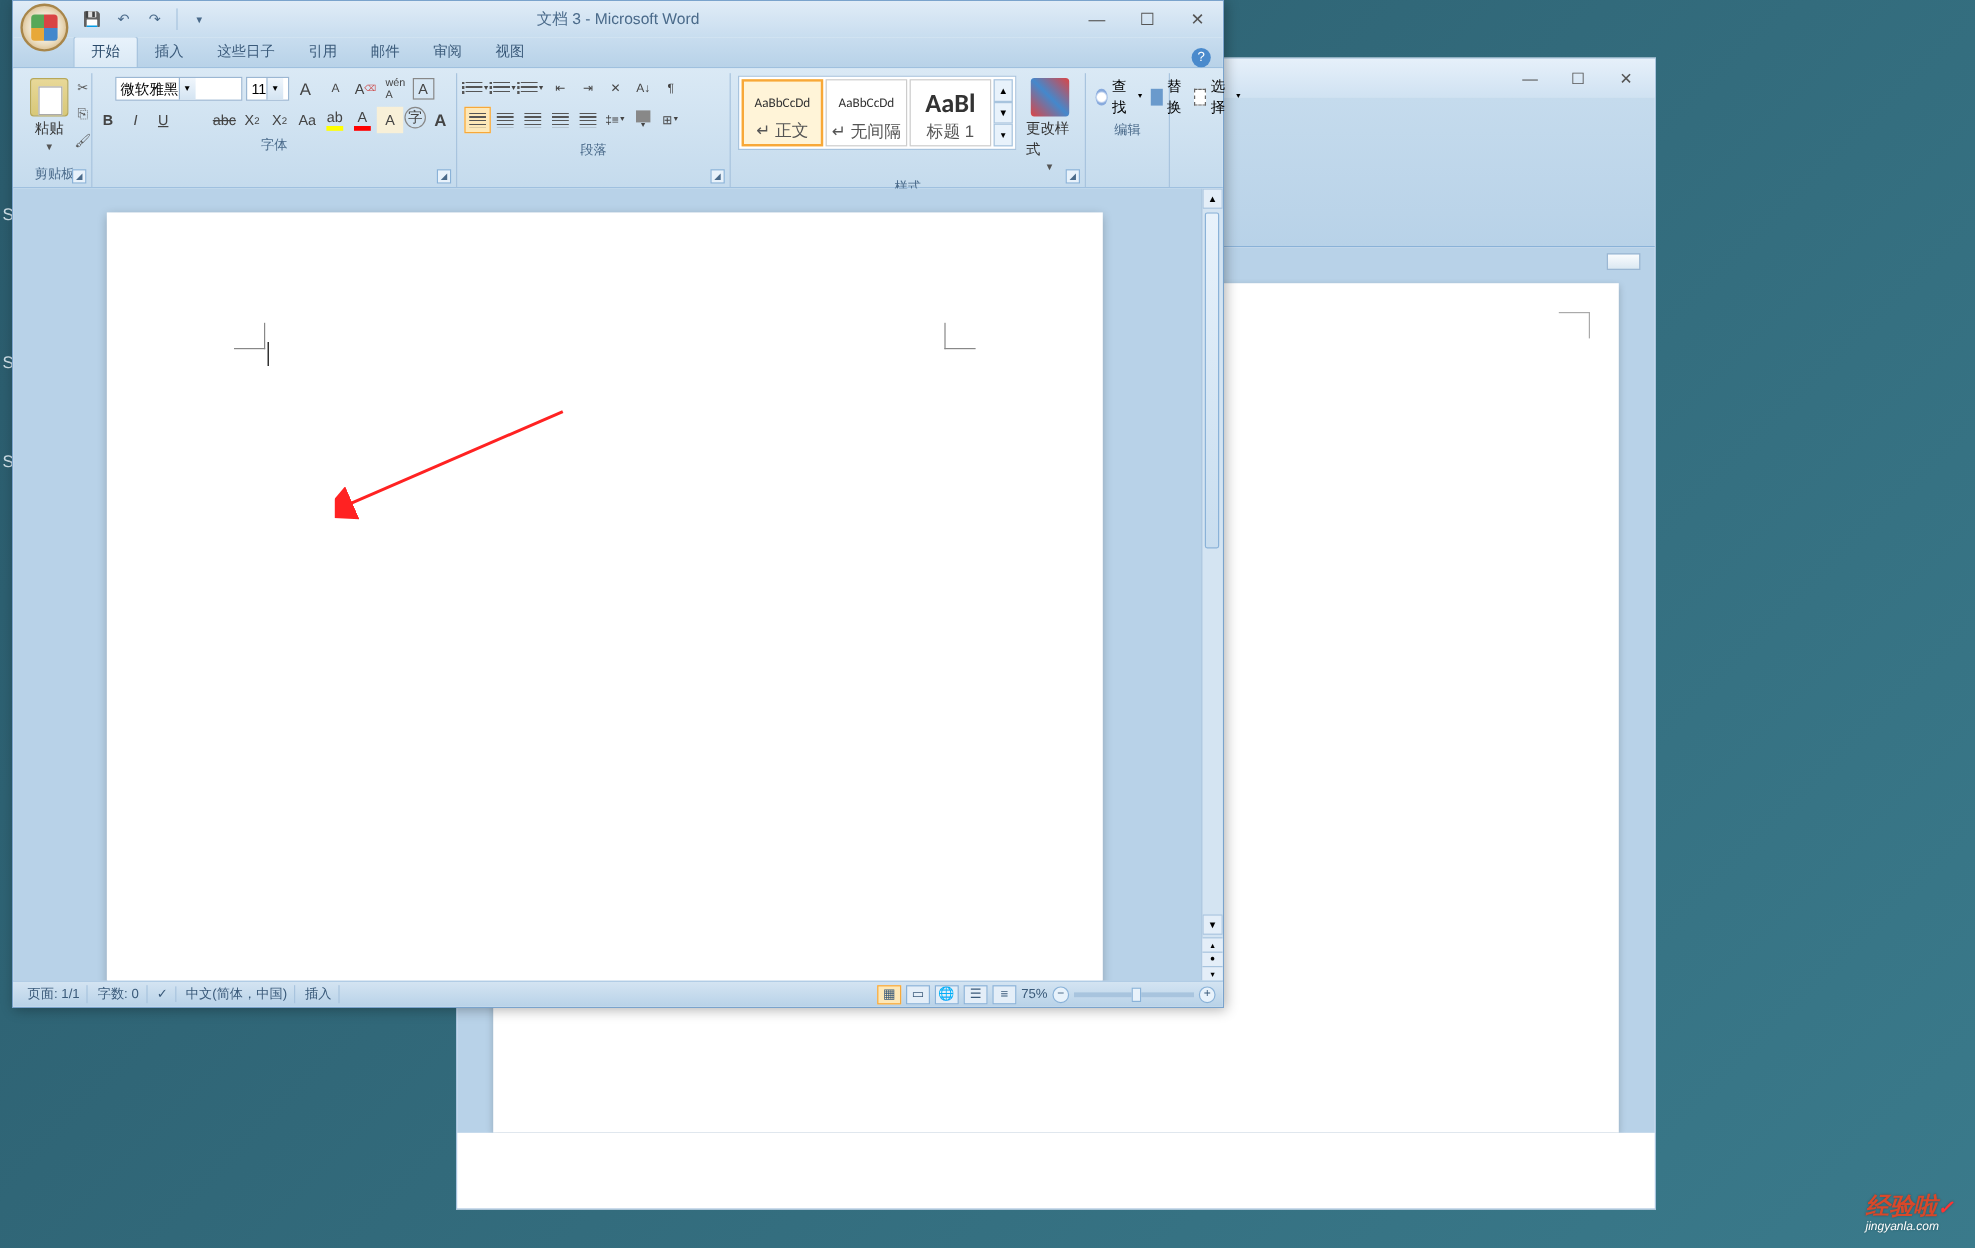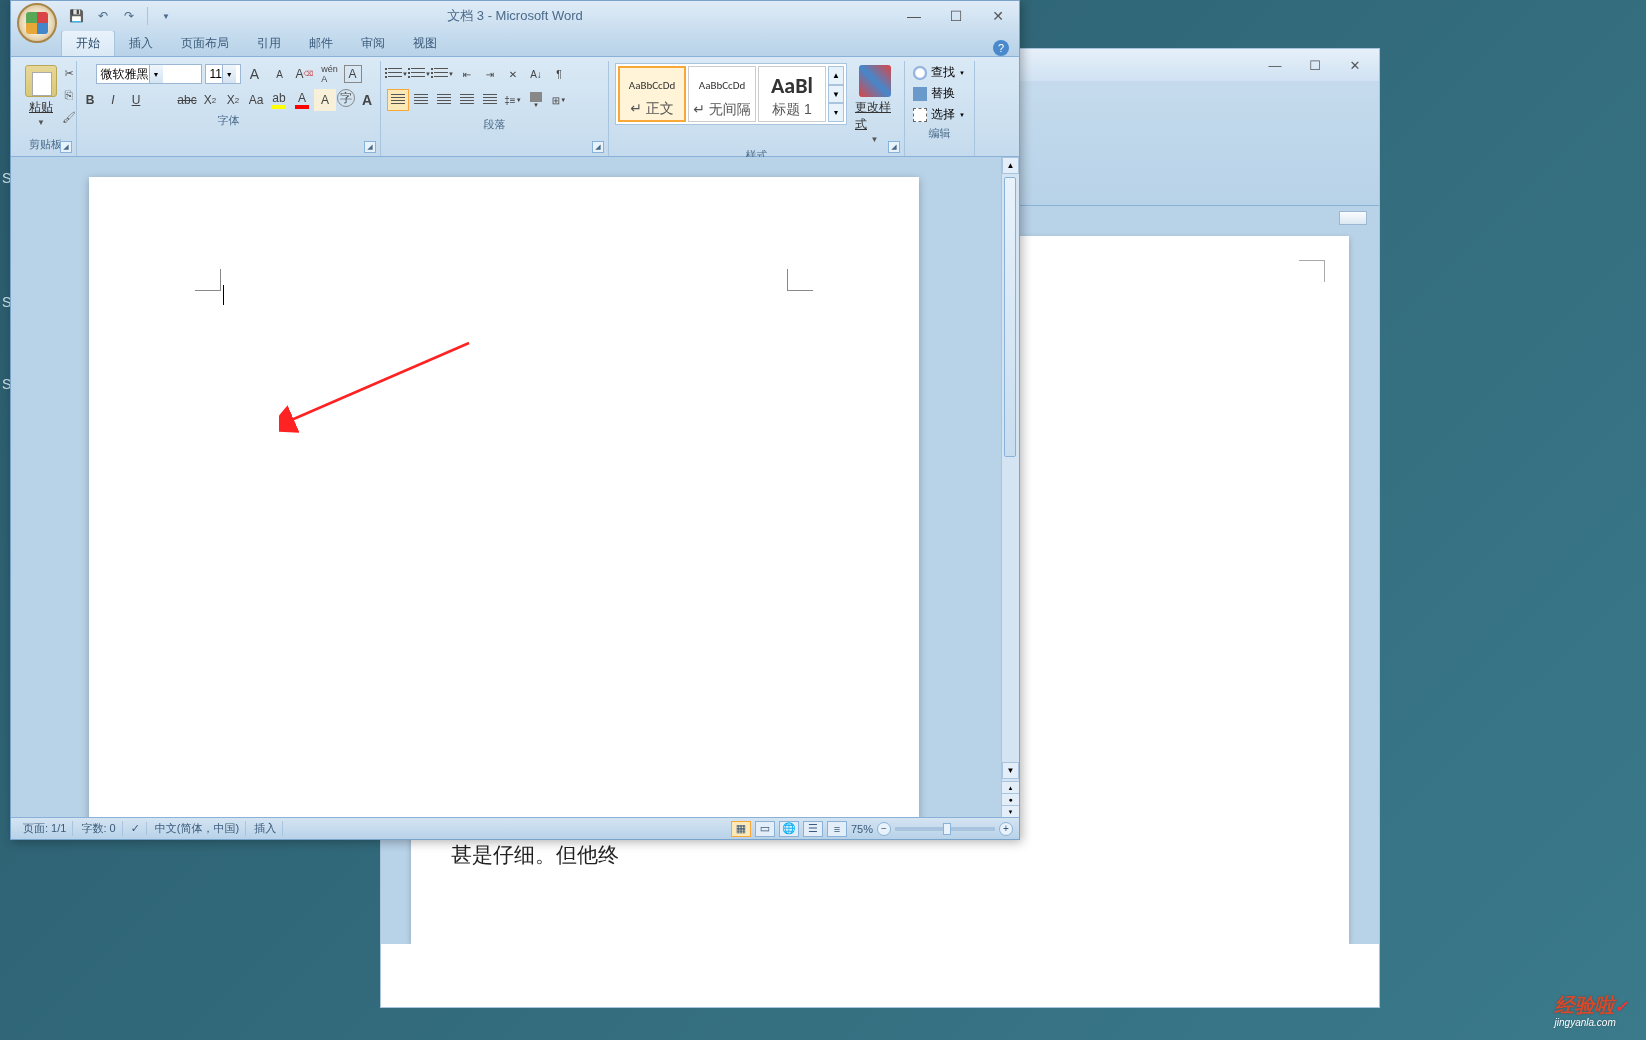--- a/index.html
+++ b/index.html
@@ -46,21 +46,21 @@
 .help-icon { margin-left: auto; margin-right: 10px; width: 16px; height: 16px; background: #4a8acc; border-radius: 50%; color: #fff; font-size: 11px; display: flex; align-items: center; justify-content: center; }
 
 .ribbon { height: 100px; background: linear-gradient(#dae9f5, #c5dbed); border-bottom: 1px solid #8ab2d8; display: flex; padding: 4px 4px 0 4px; }
 .ribbon-group { border-right: 1px solid #a8c4de; padding: 2px 6px 2px 6px; display: flex; flex-direction: column; position: relative; }
 .ribbon-group-body { flex: 1; display: flex; align-items: flex-start; gap: 4px; }
 .ribbon-group-label { font-size: 11px; color: #4a6a8a; text-align: center; padding: 2px 0; }
 .ribbon-group-launcher { position: absolute; bottom: 3px; right: 4px; width: 12px; height: 12px; border: 1px solid #8ab2d8; background: #e8f2fb; font-size: 7px; display: flex; align-items: center; justify-content: center; color: #4a6a8a; }
 
 .big-btn { display: flex; flex-direction: column; align-items: center; gap: 2px; padding: 2px 4px; }
 .big-btn .icon-lg { width: 32px; height: 32px; }
-.big-btn .label { font-size: 12px; color: #333; text-decoration: underline; }
+.big-btn .label { font-size: 12px; color: #333; }
 .big-btn .drop { font-size: 8px; color: #555; }
 
 .paste-icon { background: linear-gradient(#e8d898, #d8c878); border: 1px solid #b8a858; border-radius: 3px; position: relative; }
 .paste-icon::after { content: ''; position: absolute; top: 6px; left: 6px; width: 18px; height: 22px; background: #fff; border: 1px solid #aaa; }
 
 .small-col { display: flex; flex-direction: column; gap: 2px; }
 .small-btn { width: 20px; height: 20px; display: flex; align-items: center; justify-content: center; font-size: 11px; color: #555; border: 1px solid transparent; }
 
 .font-row { display: flex; gap: 3px; align-items: center; margin-bottom: 4px; }
 .font-combo { height: 20px; border: 1px solid #9bb7d3; background: #fff; font-size: 12px; padding: 0 4px; display: flex; align-items: center; }
@@ -86,21 +86,21 @@
 .align-icon { width: 14px; height: 12px; background: repeating-linear-gradient(to bottom, #555 0, #555 1px, transparent 1px, transparent 3px); }
 
 .style-gallery { display: flex; gap: 2px; border: 1px solid #a8c4de; background: #fff; padding: 2px; }
 .style-item { width: 68px; height: 56px; border: 1px solid #ccc; display: flex; flex-direction: column; align-items: center; justify-content: center; padding: 2px; }
 .style-item.sel { border: 2px solid #f8a838; background: #fff4d8; }
 .style-preview { font-family: "Calibri", sans-serif; color: #333; flex: 1; display: flex; align-items: center; }
 .style-name { font-size: 14px; color: #555; }
 .gallery-more { width: 16px; display: flex; flex-direction: column; }
 .gallery-more span { flex: 1; border: 1px solid #a8c4de; background: #e8f2fb; display: flex; align-items: center; justify-content: center; font-size: 8px; }
 
-.editing-col { display: flex; flex-direction: column; gap: 2px; font-size: 12px; }
+.editing-col { display: flex; flex-direction: row; gap: 2px; font-size: 12px; }
 .edit-item { display: flex; align-items: center; gap: 4px; padding: 1px 2px; }
 .edit-icon { width: 14px; height: 14px; }
 
 .doc-area { height: calc(100% - 156px - 22px); background: #b8d2e8; position: relative; overflow: hidden; }
 .doc-scroll { position: absolute; right: 0; top: 0; width: 18px; height: 100%; background: #d4e4f2; border-left: 1px solid #a8c4de; }
 .doc-scroll .thumb { position: absolute; top: 20px; left: 2px; width: 12px; height: 280px; background: linear-gradient(#e8f2fb,#c8ddef); border: 1px solid #8ab2d8; border-radius: 2px; }
 .doc-scroll .sbtn { width: 100%; height: 17px; background: #e4eef8; border: 1px solid #a8c4de; display: flex; align-items: center; justify-content: center; font-size: 8px; }
 .doc-scroll .sbtn.bot { position: absolute; bottom: 38px; }
 .doc-scroll .nav { position: absolute; bottom: 0; width: 100%; }
 .doc-scroll .nav div { height: 12px; border-top: 1px solid #a8c4de; background: #e4eef8; font-size: 7px; display: flex; align-items: center; justify-content: center; }
@@ -214,21 +214,20 @@
           <p>的是他的背影。</p>
           <p>　正是祸不单行的日</p>
           <p>到徐州见着父亲，</p>
           <p>流下眼泪。父亲说：</p>
           <p>&nbsp;</p>
           <p>丧事。这些日子，家</p>
           <p>亲赋闲。丧事完毕，</p>
           <p>便同行。</p>
           <p>第二日上午便须渡江</p>
           <p>说定不送我，叫旅馆</p>
-          <p>甚是仔细。但他终</p>
         </div>
     </div>
   </div>
 </div>
 
 <div class="front-window">
   <div class="titlebar">
     <div class="office-btn">
         <div class="office-logo"></div>
       </div>
@@ -243,21 +242,21 @@
     <div class="win-controls">
       <div class="wc">—</div>
       <div class="wc">☐</div>
       <div class="wc">✕</div>
     </div>
   </div>
 
   <div class="tabstrip" id="tabstrip">
     <div class="tab active">开始</div>
       <div class="tab">插入</div>
-      <div class="tab">页面布局</div>
+      <div class="tab">这些日子</div>
       <div class="tab">引用</div>
       <div class="tab">邮件</div>
       <div class="tab">审阅</div>
       <div class="tab">视图</div>
       <div class="help-icon">?</div>
   </div>
 
   <div class="ribbon">
 
     <div class="ribbon-group" style="width:62px">

